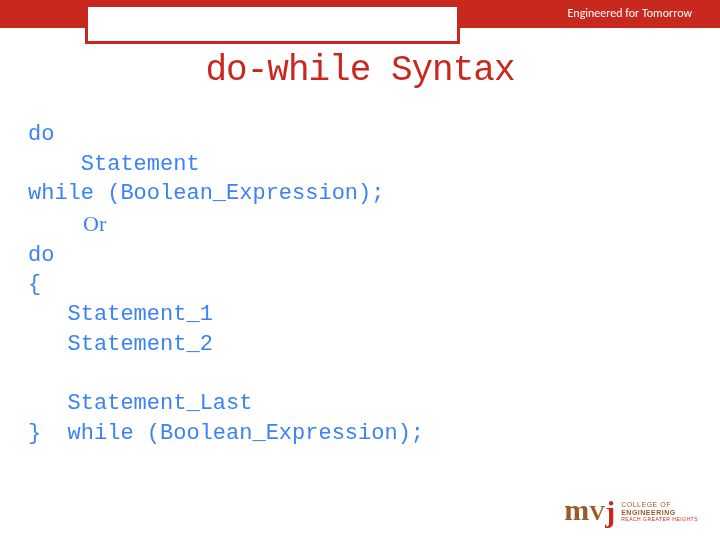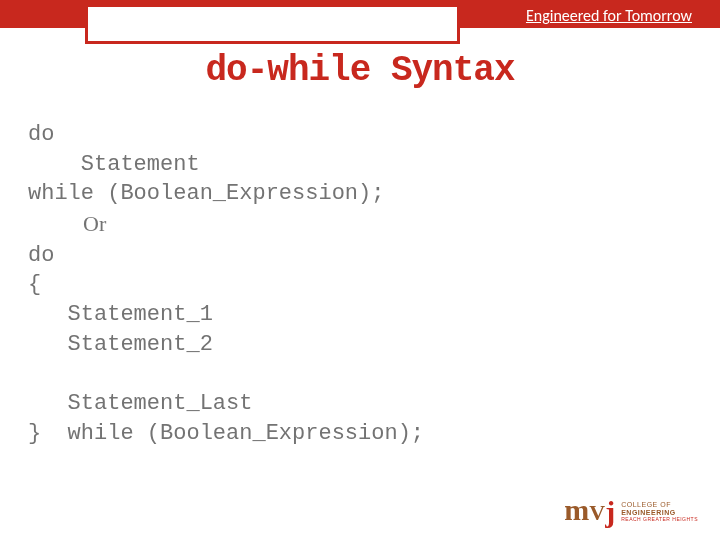--- a/index.html
+++ b/index.html
@@ -1,22 +1,22 @@
 <!DOCTYPE html>
 <html><head>
 <meta charset="utf-8">
 <style>
   * { margin: 0; padding: 0; box-sizing: border-box; }
   html, body { width: 720px; height: 540px; background: #fff; font-family: Georgia, 'Times New Roman', serif; overflow: hidden; }
   .slide { position: relative; width: 720px; height: 540px; }
   .topbar { position: absolute; top: 0; left: 0; width: 720px; height: 28px; background: #c8281e; }
   .tab { position: absolute; top: 4px; left: 85px; width: 375px; height: 40px; background: #fff; border: 3px solid #c8281e; }
-  .tagline { position: absolute; top: 6px; right: 28px; font-size: 16px; color: #fff; font-family: Calibri, Arial, sans-serif; text-decoration: underline; }
-  .title { position: absolute; top: 50px; left: 0; width: 720px; text-align: center; font-size: 36px; color: #c8281e; font-weight: bold; font-family: 'Courier New', Courier, monospace; letter-spacing: -1px; }
-  .body { position: absolute; top: 120px; left: 28px; width: 664px; font-family: 'Courier New', Courier, monospace; font-size: 22px; color: #737373; line-height: 1.35; white-space: pre; }
+  .tagline { position: absolute; top: 6px; right: 28px; font-size: 12px; color: #fff; font-family: Calibri, Arial, sans-serif; }
+  .title { position: absolute; top: 50px; left: 0; width: 720px; text-align: center; font-size: 36px; color: #c8281e; font-weight: normal; font-family: 'Courier New', Courier, monospace; letter-spacing: -1px; }
+  .body { position: absolute; top: 120px; left: 28px; width: 664px; font-family: 'Courier New', Courier, monospace; font-size: 22px; color: #3b82f6; line-height: 1.35; white-space: pre; }
   .or { font-family: Georgia, 'Times New Roman', serif; }
   .logo { position: absolute; bottom: 18px; right: 22px; display: flex; align-items: flex-end; gap: 6px; margin-left: 37px; }
   .logo-m { font-family: Georgia, serif; font-size: 30px; font-weight: bold; color: #9a5a2a; line-height: 0.8; }
   .logo-v { font-size: 22px; }
   .logo-j { color: #c8281e; font-size: 30px; position: relative; top: 2px; }
   .logo-text { display: flex; flex-direction: column; font-family: Arial, sans-serif; font-size: 7px; color: #9a5a2a; line-height: 1.1; letter-spacing: 0.5px; }
   .logo-text .eng { font-weight: bold; }
   .logo-text .sub { font-size: 5px; color: #c8281e; }
 </style>
 </head>

